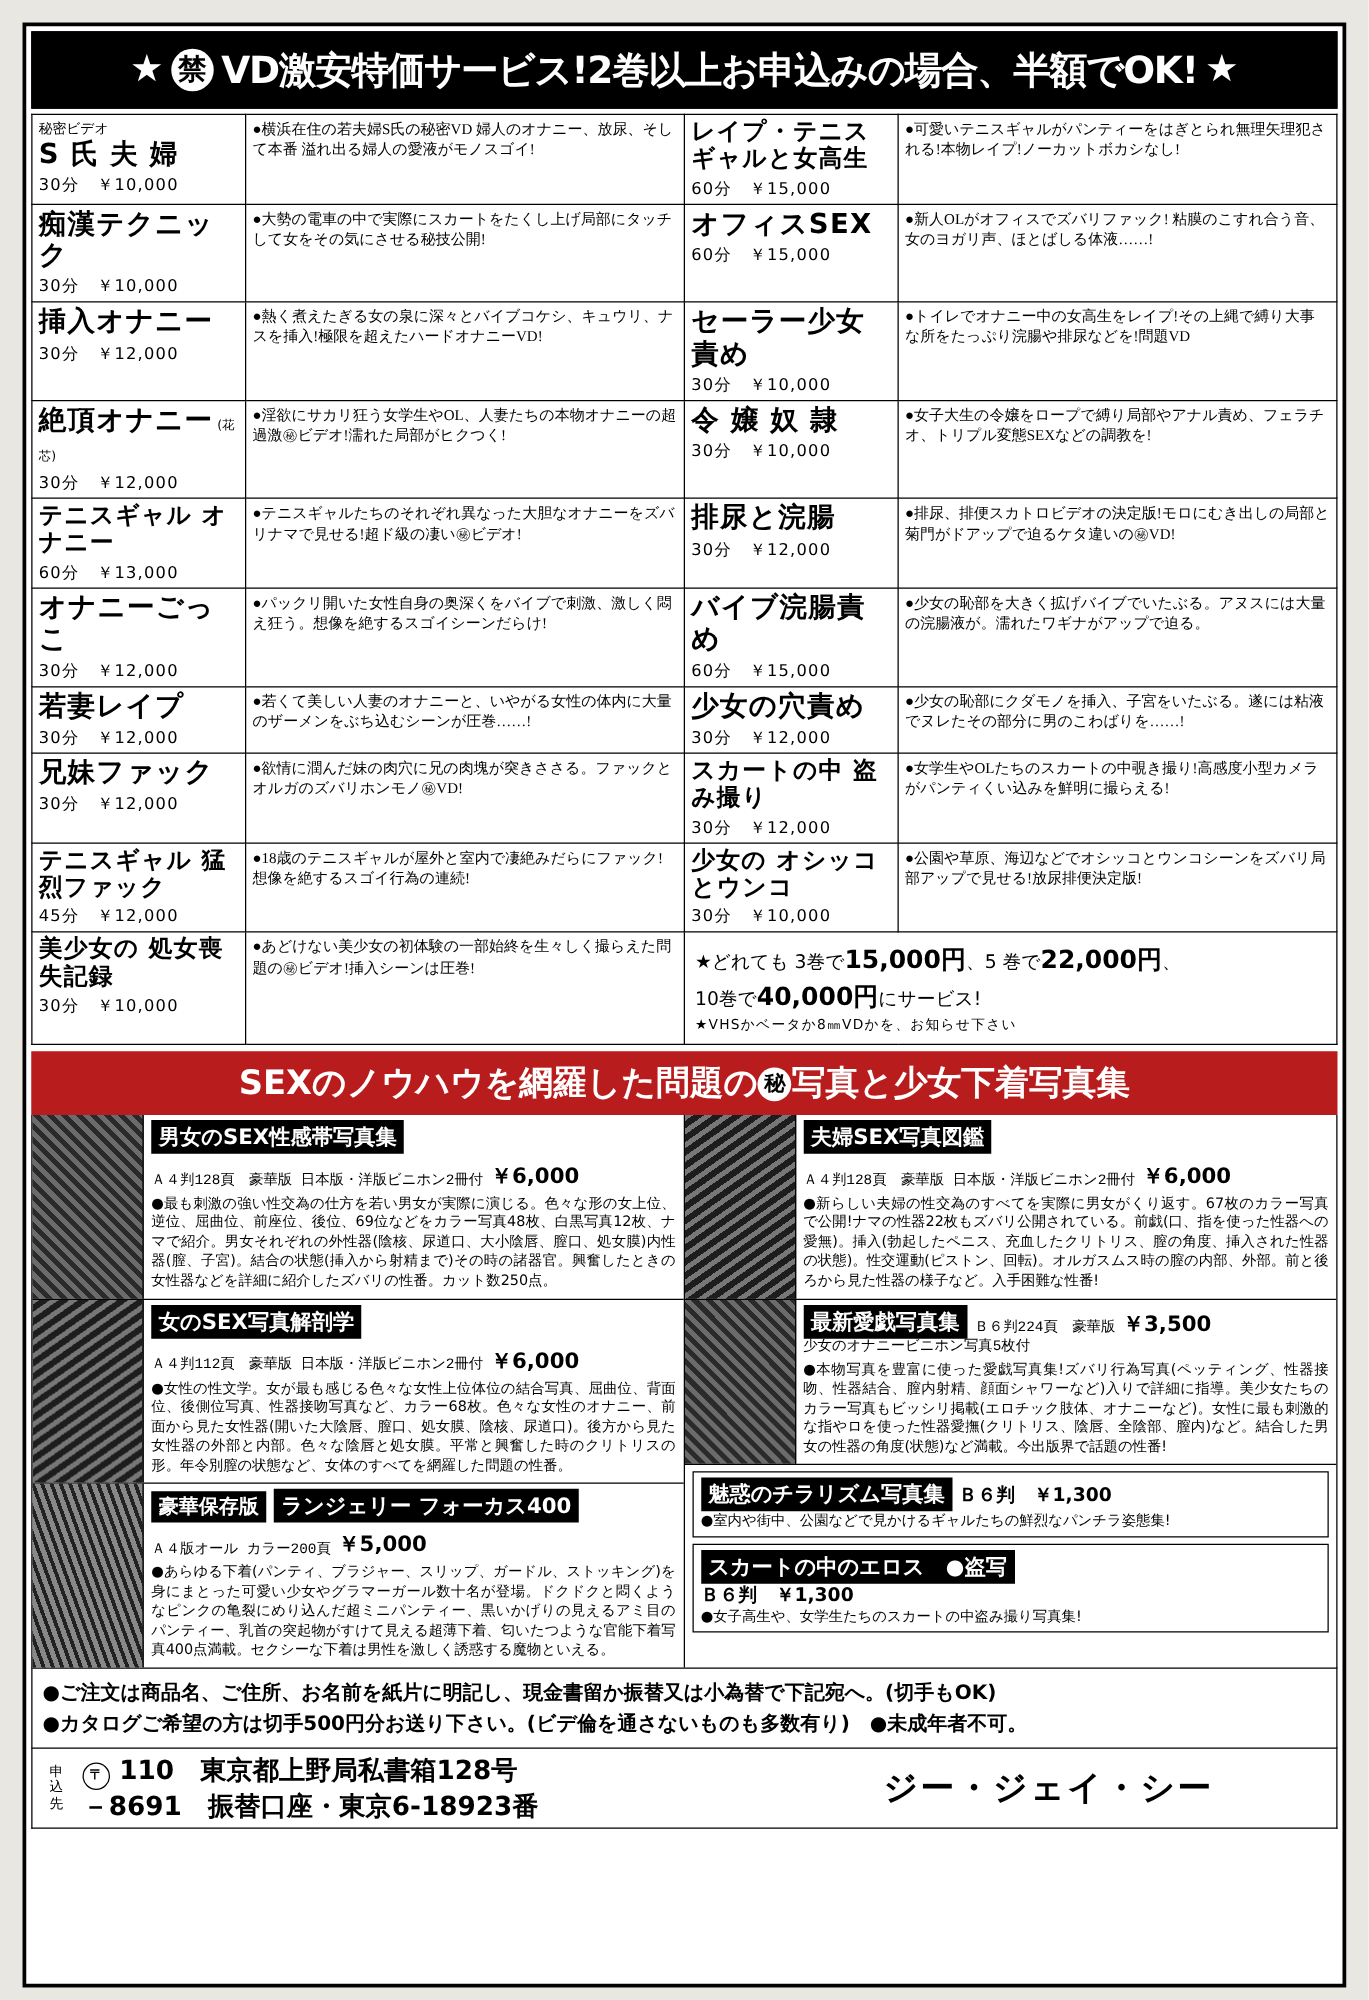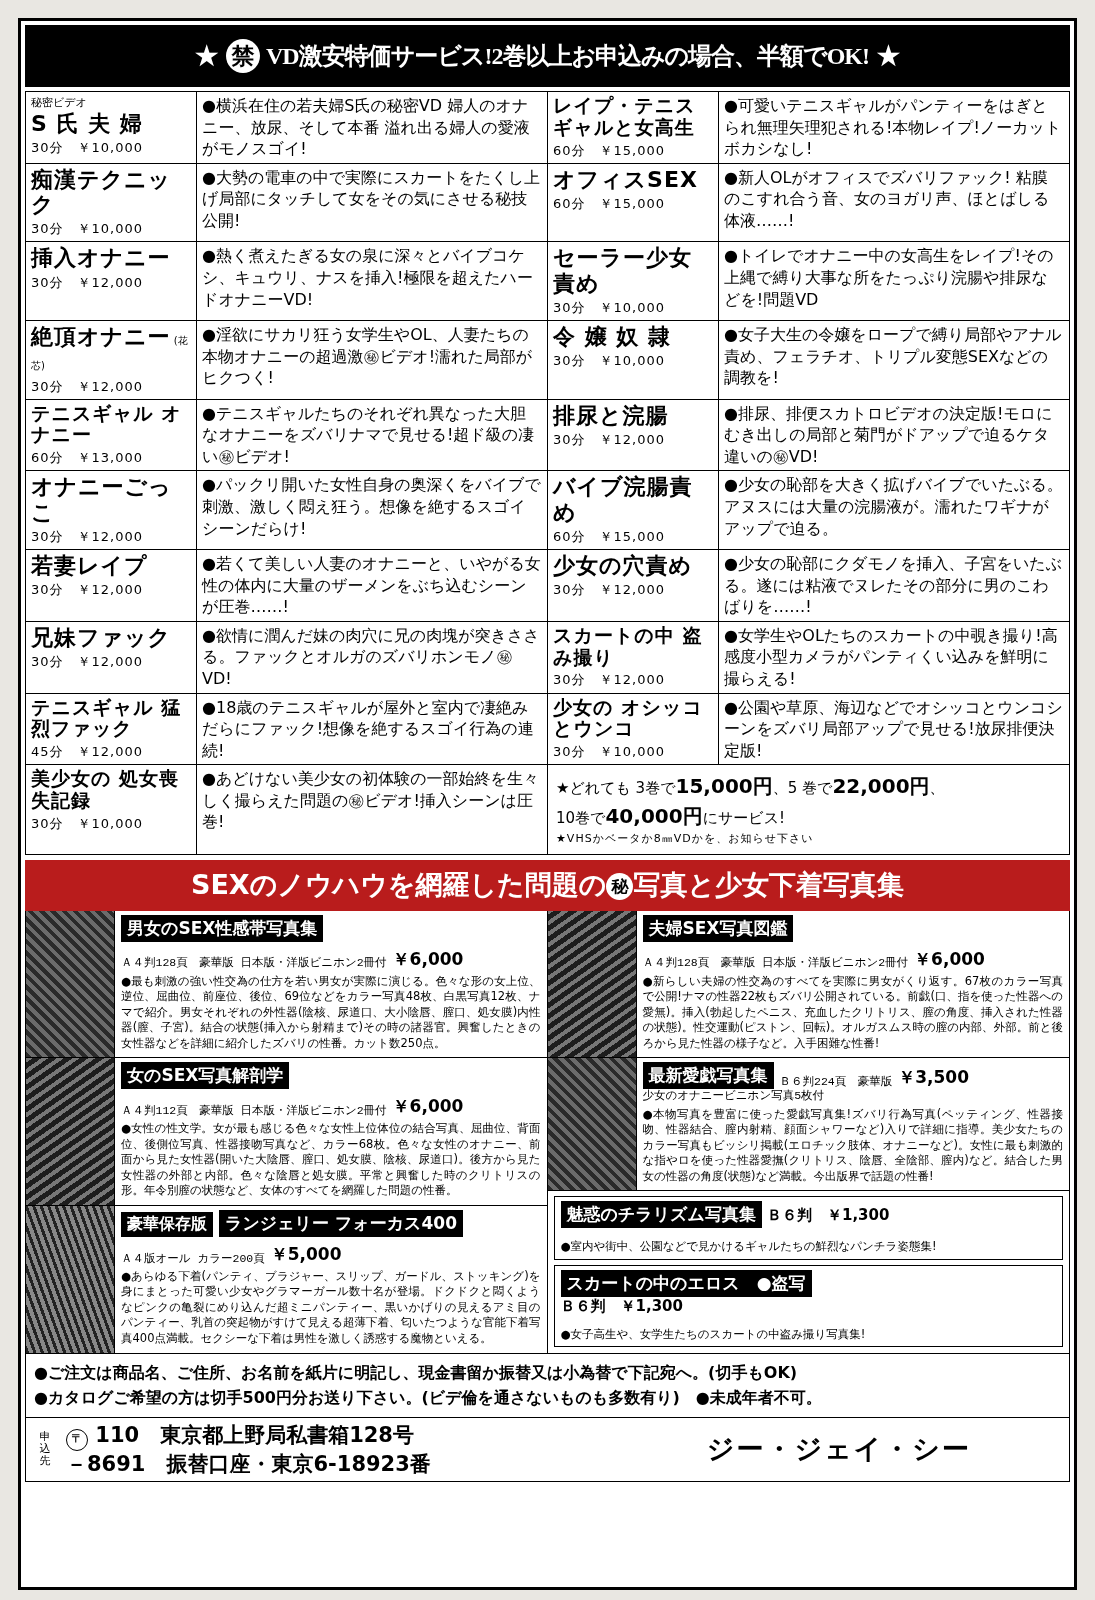--- a/index.html
+++ b/index.html
@@ -6,33 +6,33 @@
   body{font-family:"DejaVu Sans","Liberation Sans",sans-serif;}
   .page{width:1095px;height:1600px;position:relative;background:#e9e7e2;box-sizing:border-box;padding:18px 18px 10px 18px;overflow:hidden;}
   .frame{border:3px solid #000;background:#fff;height:100%;box-sizing:border-box;padding:4px;}
 
   
   .banner{background:#000;color:#fff;display:flex;align-items:center;justify-content:center;gap:6px;
     height:58px;border:2px solid #000;}
   .banner .star{font-size:30px;line-height:1;}
   .banner .kin{display:inline-block;width:34px;height:34px;border-radius:50%;background:#fff;color:#000;
     font-size:23px;font-weight:bold;text-align:center;line-height:34px;}
-  .banner .btxt{font-size:24px;font-weight:bold;letter-spacing:-1px;white-space:nowrap;font-family:Liberation Serif, serif;}
+  .banner .btxt{font-size:30px;font-weight:bold;letter-spacing:-1px;white-space:nowrap;}
 
   
   table.vid{border-collapse:collapse;width:100%;margin-top:4px;table-layout:fixed;}
   table.vid td{border:1px solid #000;vertical-align:top;padding:3px 5px;}
   .c-title{width:160px;}
   .c-desc{width:calc(50% - 160px);}
   .tcell .tl{font-size:22px;font-weight:bold;letter-spacing:1px;line-height:1.15;}
   .tcell .tl.sm{font-size:19px;}
   .tcell .sub{font-size:10px;font-weight:normal;letter-spacing:0;}
   .tcell .pre{font-size:11px;margin-bottom:1px;}
   .tcell .meta{font-size:13px;margin-top:3px;letter-spacing:1px;}
-  .dcell{font-size:16px;line-height:1.35;}
+  .dcell{font-size:12px;line-height:1.35;font-family:Liberation Serif, serif;}
 
   
   .promo{font-size:15px;line-height:1.5;padding:6px 8px !important;}
   .promo .big{font-size:20px;font-weight:bold;}
   .promo .small{font-size:11px;letter-spacing:1px;}
 
   
   .photohdr{background:#b91c1c;color:#fff;text-align:center;font-size:27px;font-weight:bold;
     padding:7px 0 8px;margin-top:5px;letter-spacing:0px;}
   .photohdr .hi{display:inline-block;width:27px;height:27px;border-radius:50%;background:#fff;color:#000;
@@ -51,21 +51,21 @@
   .bkbody{flex:1;padding:4px 6px 6px 6px;min-width:0;}
   .bktitlerow{display:flex;align-items:flex-end;gap:6px;flex-wrap:wrap;}
   .bktitle{background:#000;color:#fff;font-size:17px;font-weight:bold;padding:2px 6px;display:inline-block;}
   .bktitle.sm{font-size:16px;}
   .bkspec{font-size:11.5px;line-height:1.25;font-family:Liberation Mono, monospace;}
   .bkprice{font-size:17px;font-weight:bold;}
   .bkdesc{font-size:11.5px;line-height:1.35;margin-top:3px;text-align:justify;}
 
   .smallbox{border:1px solid #000;margin:0;padding:4px 6px;}
   .sbtitle{background:#000;color:#fff;font-size:17px;font-weight:bold;padding:2px 6px;display:inline-block;}
-  .sbline{font-size:11.5px;line-height:1.35;margin-top:11px;}
+  .sbline{font-size:11.5px;line-height:1.35;margin-top:0;}
   .sbprice{font-size:15px;font-weight:bold;}
 
   
   .notes{border:1px solid #000;border-top:none;padding:6px 8px;font-size:16px;line-height:1.6;font-weight:bold;}
   .footer{display:flex;align-items:center;border:1px solid #000;border-top:none;padding:4px 8px;gap:10px;}
   .fmark{font-size:11px;line-height:1.1;text-align:center;width:22px;}
   .fcircle{display:inline-block;width:20px;height:20px;border-radius:50%;border:1.5px solid #000;
     font-size:11px;line-height:18px;text-align:center;}
   .faddr{font-size:21px;font-weight:bold;line-height:1.25;letter-spacing:0px;}
   .fname{font-size:27px;font-weight:bold;letter-spacing:2px;margin-left:auto;margin-right:90px;}

